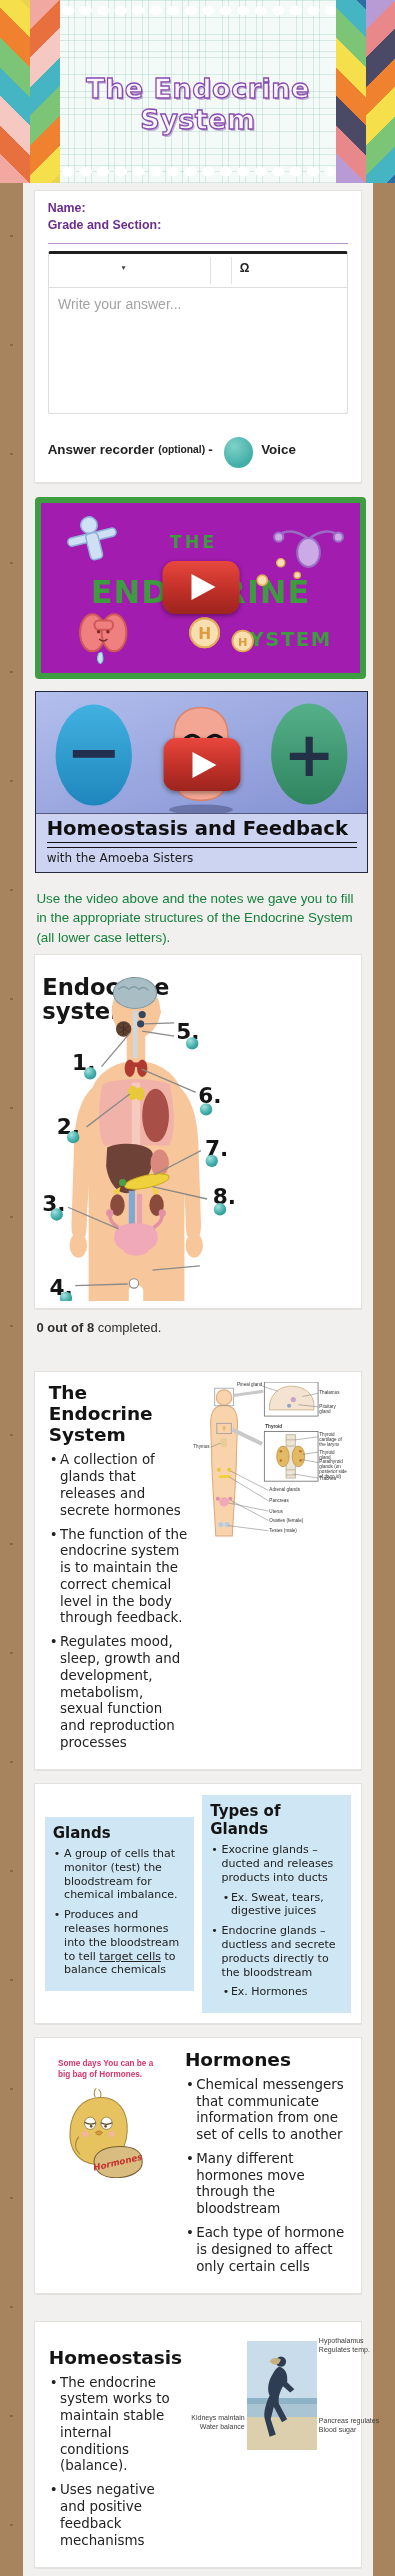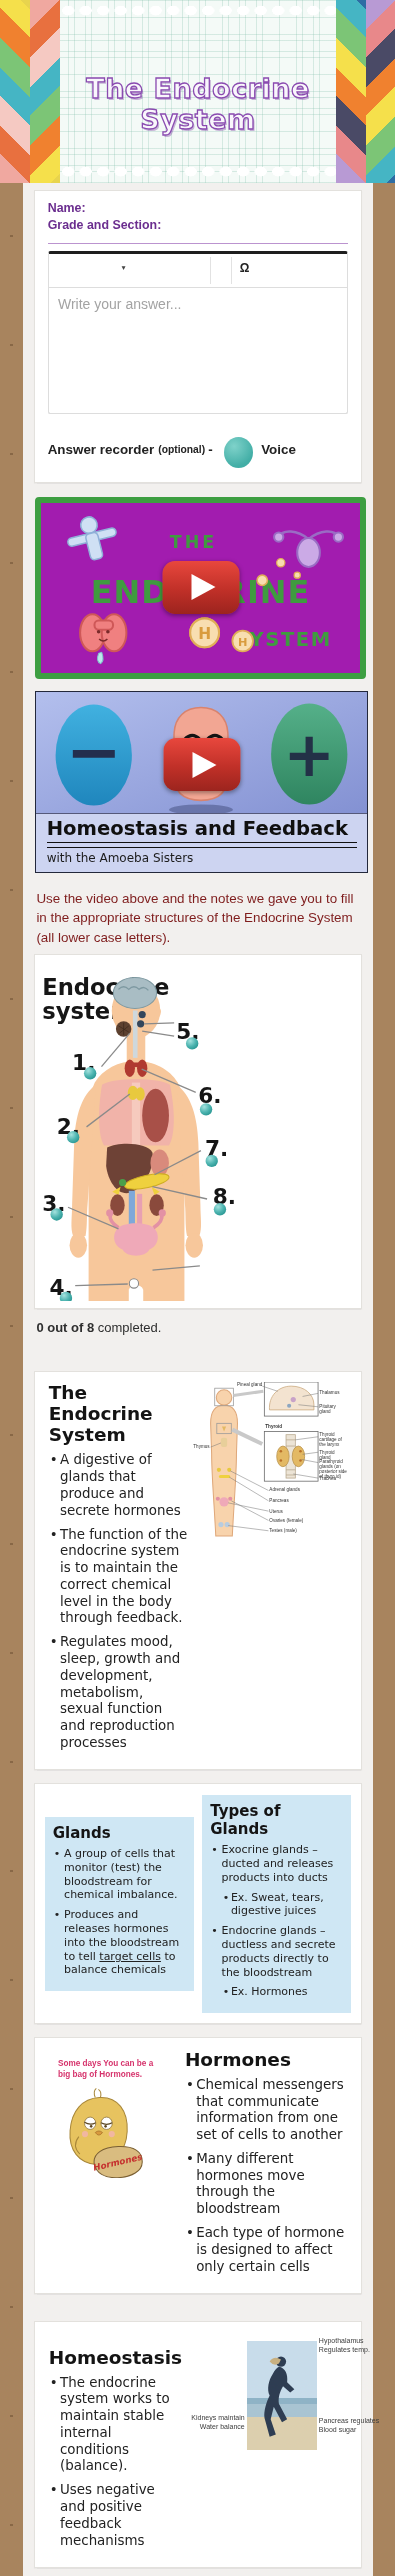--- a/index.html
+++ b/index.html
@@ -51,21 +51,21 @@
   
   .vid1{position:relative;margin:14.4px 12.4px 0;width:319px;height:170px;border:6.7px solid #3d9e41;border-radius:4.1px;background:#a21caf;overflow:hidden;}
   .vid2{position:relative;margin:12.4px 12.4px 0;width:331px;height:180px;border:1px solid #23283b;background:#99a7e0;overflow:hidden;}
   .play{position:absolute;left:50%;width:77px;height:53px;transform:translateX(-50%);
     background:linear-gradient(#e8473d,#c03028 55%,#9c241e);border-radius:12.4px;box-shadow:0 1.5px 4.1px rgba(0,0,0,.35);}
   .play:after{content:"";position:absolute;left:29px;top:13.4px;border-left:24px solid #fff;border-top:13px solid transparent;border-bottom:13px solid transparent;}
   .v2strip{position:absolute;left:0;right:0;bottom:0;height:55px;background:#cdd4f1;border-top:0.5px solid #55597a;padding:3.1px 10.3px 0;}
   .v2strip .t1{font-family:"DejaVu Sans",sans-serif;font-size:19.6px;font-weight:bold;color:#101010;}
   .v2strip .dbl{height:4.6px;border-top:1.5px solid #101010;border-bottom:1.5px solid #101010;margin:1.5px 0 2.1px;}
   .v2strip .t2{font-family:"DejaVu Sans",sans-serif;font-size:12px;color:#1c1c1c;}
-  .instr{margin:15.5px 13.4px 0;font-size:13.4px;color:#7f1d1d;line-height:1.45;}
+  .instr{margin:15.5px 13.4px 0;font-size:13.4px;color:#15803d;line-height:1.45;}
   
   .dcard{margin-top:7.2px;padding:5.2px 6.2px;}
   .progress{margin:11.3px 13.4px 0;font-size:13px;color:#2f2f2f;}
   
   .slide{padding:10.3px 13.4px;}
   .s-title{font-family:"DejaVu Sans",sans-serif;font-size:18.5px;font-weight:bold;color:#141414;margin:0 0 7.2px;}
   .bullets{margin:0;padding:0;list-style:none;}
   .bullets li{position:relative;font-family:"DejaVu Sans",sans-serif;font-size:13.4px;color:#222;line-height:1.25;padding-left:11.3px;margin-bottom:7.2px;}
   .bullets li:before{content:"•";position:absolute;left:1px;}
   .slide2{margin-top:36px;display:flex;gap:4.1px;}
@@ -320,21 +320,21 @@
     </section>
 
     <p class="progress">
       <b>0 out of 8</b><span> completed.</span>
     </p>
 
     <section class="card slide slide2">
       <div class="txt">
         <h2 class="s-title">The Endocrine System</h2>
         <ul class="bullets">
-          <li>A digestive of glands that produce and secrete hormones</li>
+          <li>A collection of glands that releases and secrete hormones</li>
           <li>The function of the endocrine system is to maintain the correct chemical level in the body through feedback.</li>
           <li>Regulates mood, sleep, growth and development, metabolism, sexual function and reproduction processes</li>
         </ul>
       </div>
       <div class="endo-fig">
         <svg width="155" height="156" viewBox="0 0 300 302">
           <g fill="#f8d3ac" stroke="#dfa87a" stroke-width="2">
             <circle cx="62" cy="30" r="15"></circle>
             <path d="M62,45 C80,45 88,58 88,80 L86,140 C86,180 82,220 78,298 L46,298 C42,220 38,180 38,140 L36,80 C36,58 44,45 62,45 Z"></path>
           </g>

